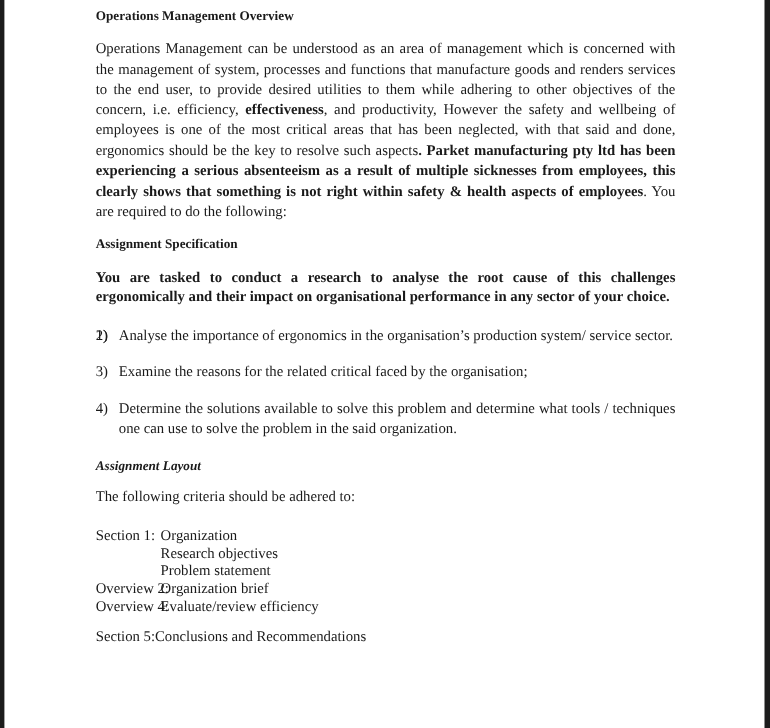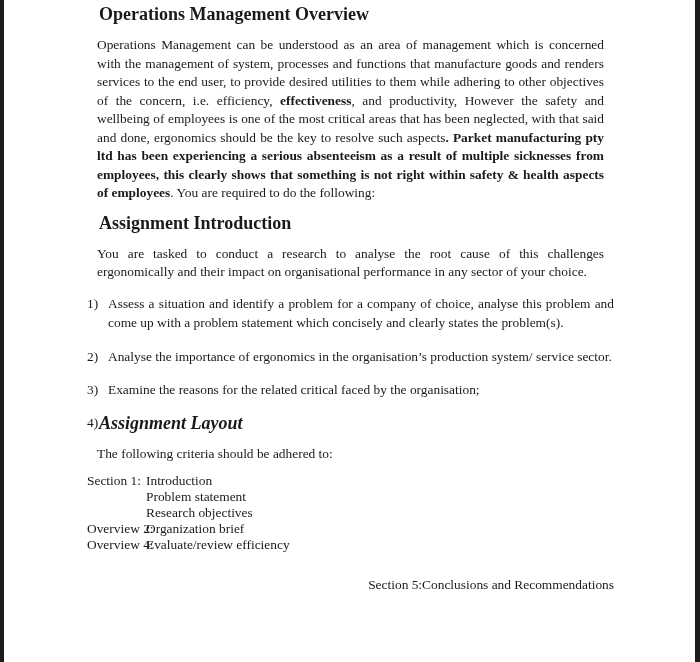--- a/index.html
+++ b/index.html
@@ -21,106 +21,106 @@
     .page {
       position: absolute;
       left: 87px;
       top: 4px;
       width: 527px;
       font-size: 13.4px;
       line-height: 18.5px;
     }
     .heading {
       font-weight: bold;
-      font-size: 18px;
-      margin: 12px;
+      font-size: 12px;
+      margin: 0;
       height: 20px;
       line-height: 20px;
     }
     .para {
       text-align: justify;
-      margin: 10px;
+      margin: 0;
     }
     .b { font-weight: bold; }
     .h1 { margin-top: 0px; }
     .p1 { margin-top: 11px; }
     .h2 { margin-top: 9px; }
-    .p2 { margin-top: 12px; }
+    .p2 { margin-top: 12px; font-weight: bold; }
     .list { margin: 0; padding: 0; list-style: none; }
     .list-item {
       position: relative;
       padding-left: 21px;
       text-align: justify;
       line-height: 19px;
     }
     .list-item .num {
       position: absolute;
       left: 0;
       top: 0;
     }
     .li1 { margin-top: 12px; }
     .li2 { margin-top: 15px; }
     .li3 { margin-top: 14px; }
     .li4 { margin-top: 14px; }
     .h3 { margin-top: 14px; font-style: italic; }
     .p3 { margin-top: 9px; }
-    .sections { margin-top: 0; line-height: 16px; }
+    .sections { margin-top: 19px; line-height: 16px; }
     .sec-row { display: flex; white-space: pre; }
     .sec-label { display: inline-block; width: 59px; }
-    .sec5 { margin-top: 24px; line-height: 16px; text-align: right; }
+    .sec5 { margin-top: 12px; line-height: 16px; }
   </style>
 </head>
 <body>
 
 <div class="edge-left"></div>
 <div class="edge-right"></div>
 
 <div class="page">
 
   <h2 class="heading h1">Operations Management Overview</h2>
 
   <p class="para p1">
     <span>Operations Management can be understood as an area of management which is concerned with the management of system, processes and functions that manufacture goods and renders services to the end user, to provide desired utilities to them while adhering to other objectives of the concern, i.e. efficiency, </span><span class="b">effectiveness</span><span>, and productivity, However the safety and wellbeing of employees is one of the most critical areas that has been neglected, with that said and  done, ergonomics should be the key to resolve such aspects</span><span class="b">. Parket manufacturing pty ltd has been experiencing a serious absenteeism as a result of multiple sicknesses from employees, this clearly shows that something is not right within safety &amp; health aspects of employees</span><span>. You are required to do the following:</span>
   </p>
 
-  <h2 class="heading h2">Assignment Introduction</h2>
+  <h2 class="heading h2">Assignment Specification</h2>
 
   <p class="para p2">You are tasked to conduct a research to analyse the root cause of this challenges ergonomically and their impact on organisational performance in any sector of your choice.</p>
 
   <ol class="list">
     <li class="list-item li1">
       <span class="num">1)</span>
-      <span>Assess a situation and identify a problem for a company of choice, analyse this problem and come up with a problem statement which concisely and clearly states the problem(s).</span>
     </li>
     <li class="list-item li2">
       <span class="num">2)</span>
       <span>Analyse the importance of ergonomics in the organisation’s production system/ service sector.</span>
     </li>
     <li class="list-item li3">
       <span class="num">3)</span>
       <span>Examine the reasons for the related critical faced by the organisation;</span>
     </li>
     <li class="list-item li4">
       <span class="num">4)</span>
+      <span>Determine the solutions available to solve this problem and determine what tools / techniques one can use to solve the problem in the said organization.</span>
     </li>
   </ol>
 
   <h2 class="heading h3">Assignment Layout</h2>
 
   <p class="para p3">The following criteria should be adhered to:</p>
 
   <div class="sections">
     <div class="sec-row">
-      <span class="sec-label">Section 1: </span><span>Introduction</span>
+      <span class="sec-label">Section 1: </span><span>Organization</span>
+    </div>
+    <div class="sec-row">
+      <span class="sec-label"></span><span>Research objectives</span>
     </div>
     <div class="sec-row">
       <span class="sec-label"></span><span>Problem statement</span>
-    </div>
-    <div class="sec-row">
-      <span class="sec-label"></span><span>Research objectives</span>
     </div>
     <div class="sec-row">
       <span class="sec-label">Overview 2: </span><span>Organization brief</span>
     </div>
     <div class="sec-row">
       <span class="sec-label">Overview 4: </span><span>Evaluate/review efficiency</span>
     </div>
   </div>
 
   <div class="sec5">Section 5:Conclusions and Recommendations</div>

